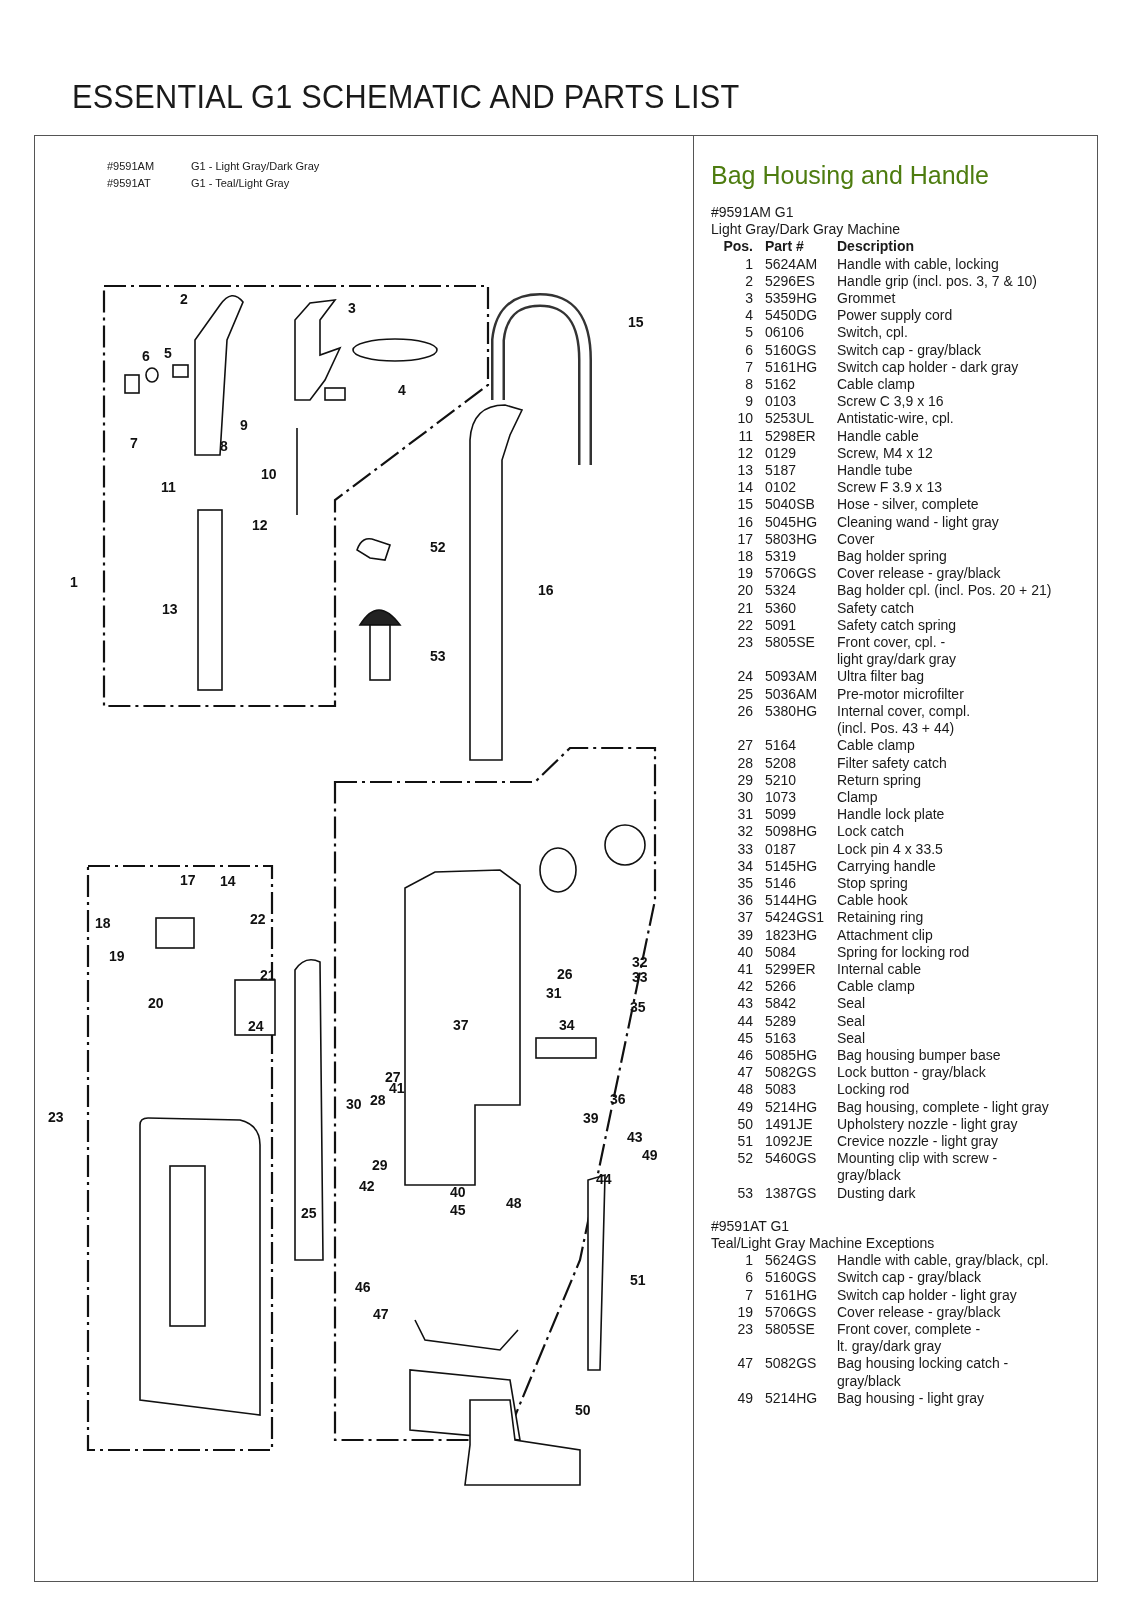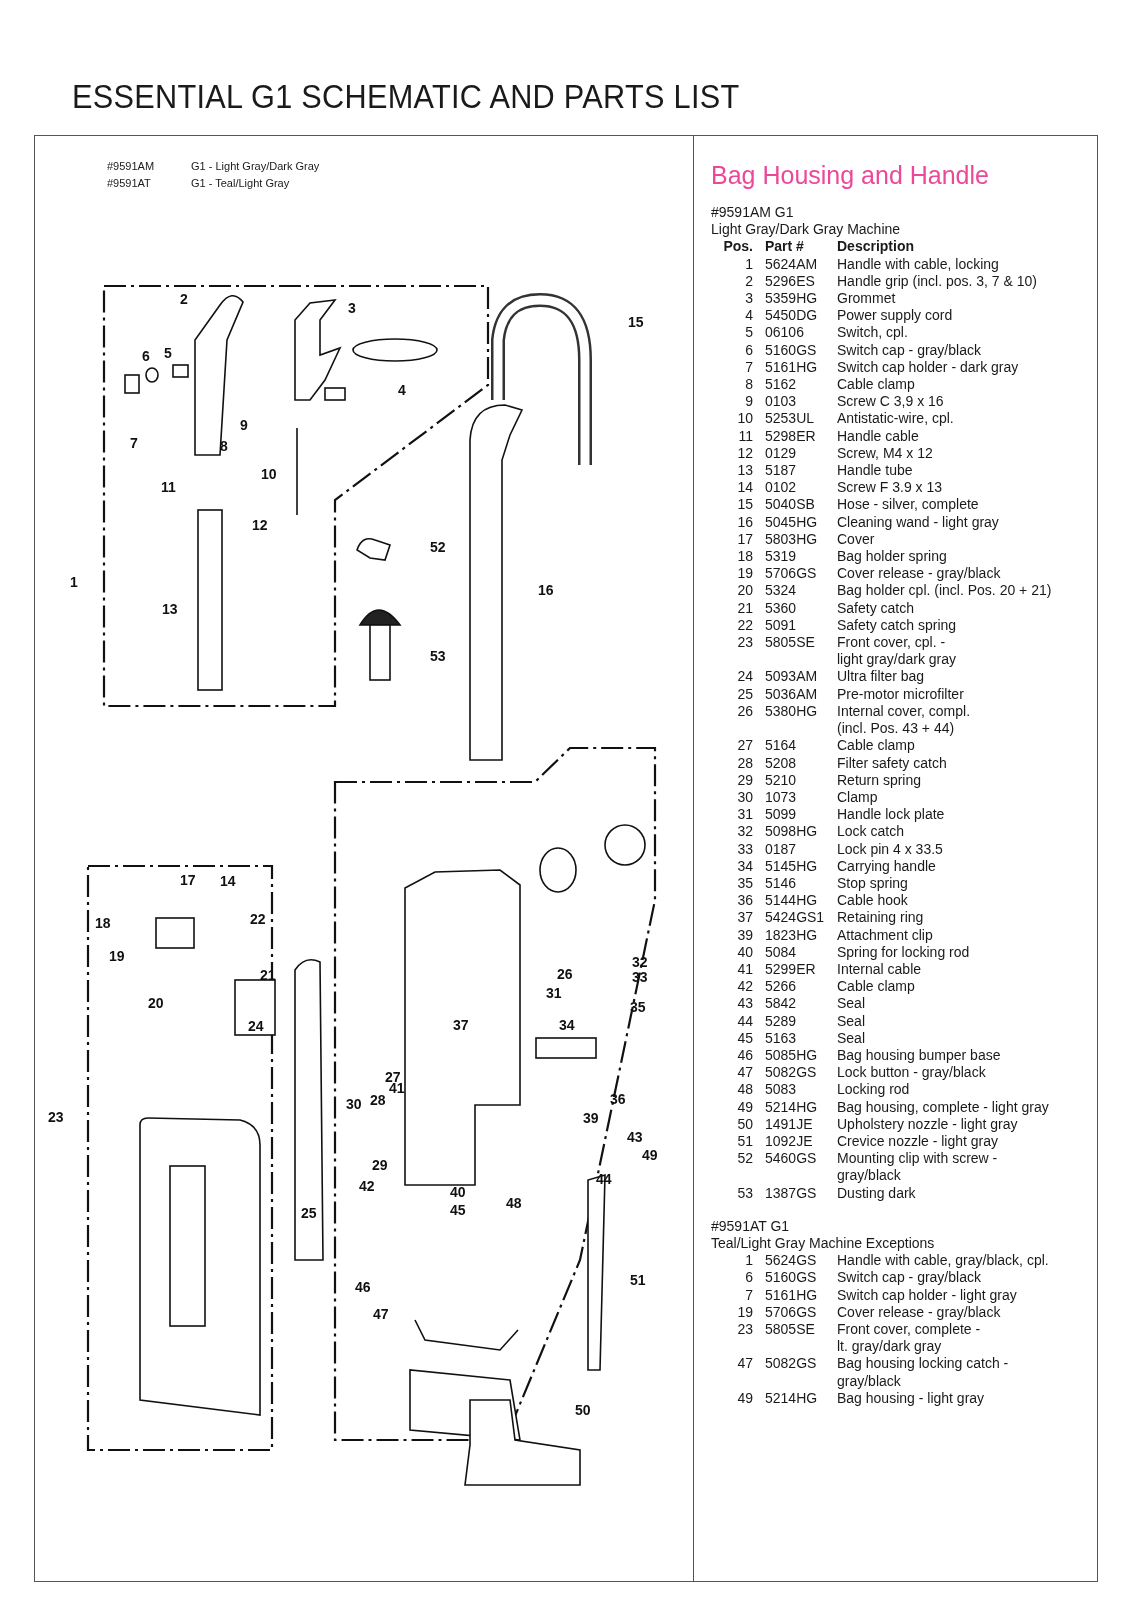--- a/index.html
+++ b/index.html
@@ -13,21 +13,21 @@
   .divider { position: absolute; left: 693px; top: 135px; width: 1px; height: 1447px; background: #555; }
   .models { position: absolute; left: 77px; top: 158px; font-size: 11px; line-height: 17px;
             font-family: "Liberation Sans", sans-serif; margin-left: 30px; }
   .models .row { display: flex; }
   .models .code { width: 84px; }
   .diagram { position: absolute; left: 40px; top: 200px; width: 650px; height: 1370px; }
   .diagram svg { width: 100%; height: 100%; }
   .callout { font-family: "Liberation Sans", sans-serif; font-weight: bold; font-size: 14px; fill: #111; }
   .parts { position: absolute; left: 711px; top: 160px; width: 380px;
            font-family: "Liberation Sans", sans-serif; font-size: 14px; line-height: 17.2px; }
-  .parts h2 { margin: 0 0 14px 0; font-size: 25px; font-weight: normal; color: #ec4899; line-height: 30px; }
+  .parts h2 { margin: 0 0 14px 0; font-size: 25px; font-weight: normal; color: #4d7c0f; line-height: 30px; }
   .parts .sub { font-weight: normal; }
   .parts table { border-collapse: collapse; }
   .parts td, .parts th { padding: 0; vertical-align: top; font-weight: normal; text-align: left; }
   .parts th { font-weight: bold; }
   .parts .pos { width: 42px; text-align: right; padding-right: 12px; }
   .parts th.pos { text-align: right; }
   .parts .pn { width: 72px; }
   .parts .gap { height: 16px; }
 </style>
 </head>

